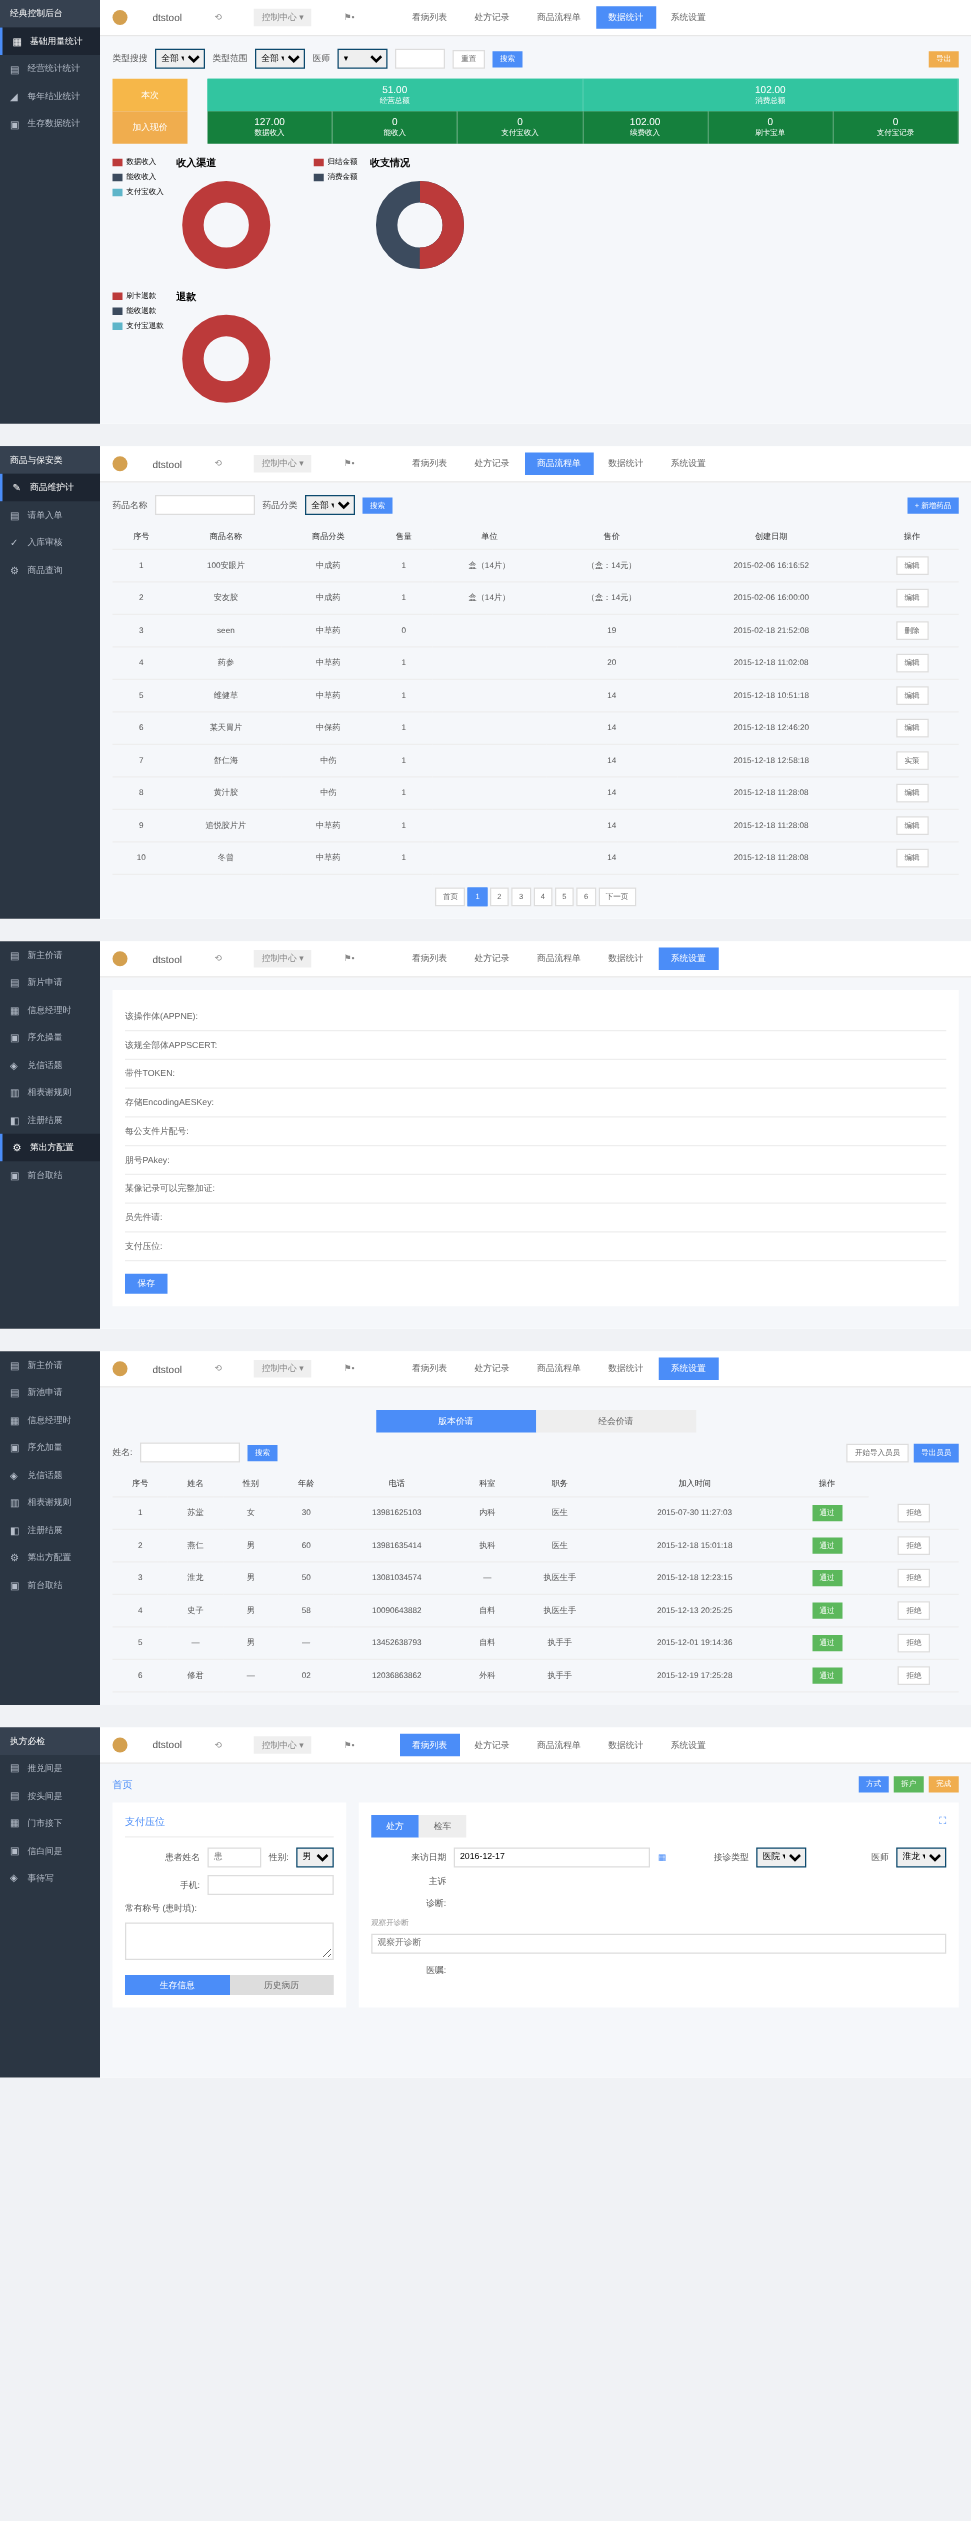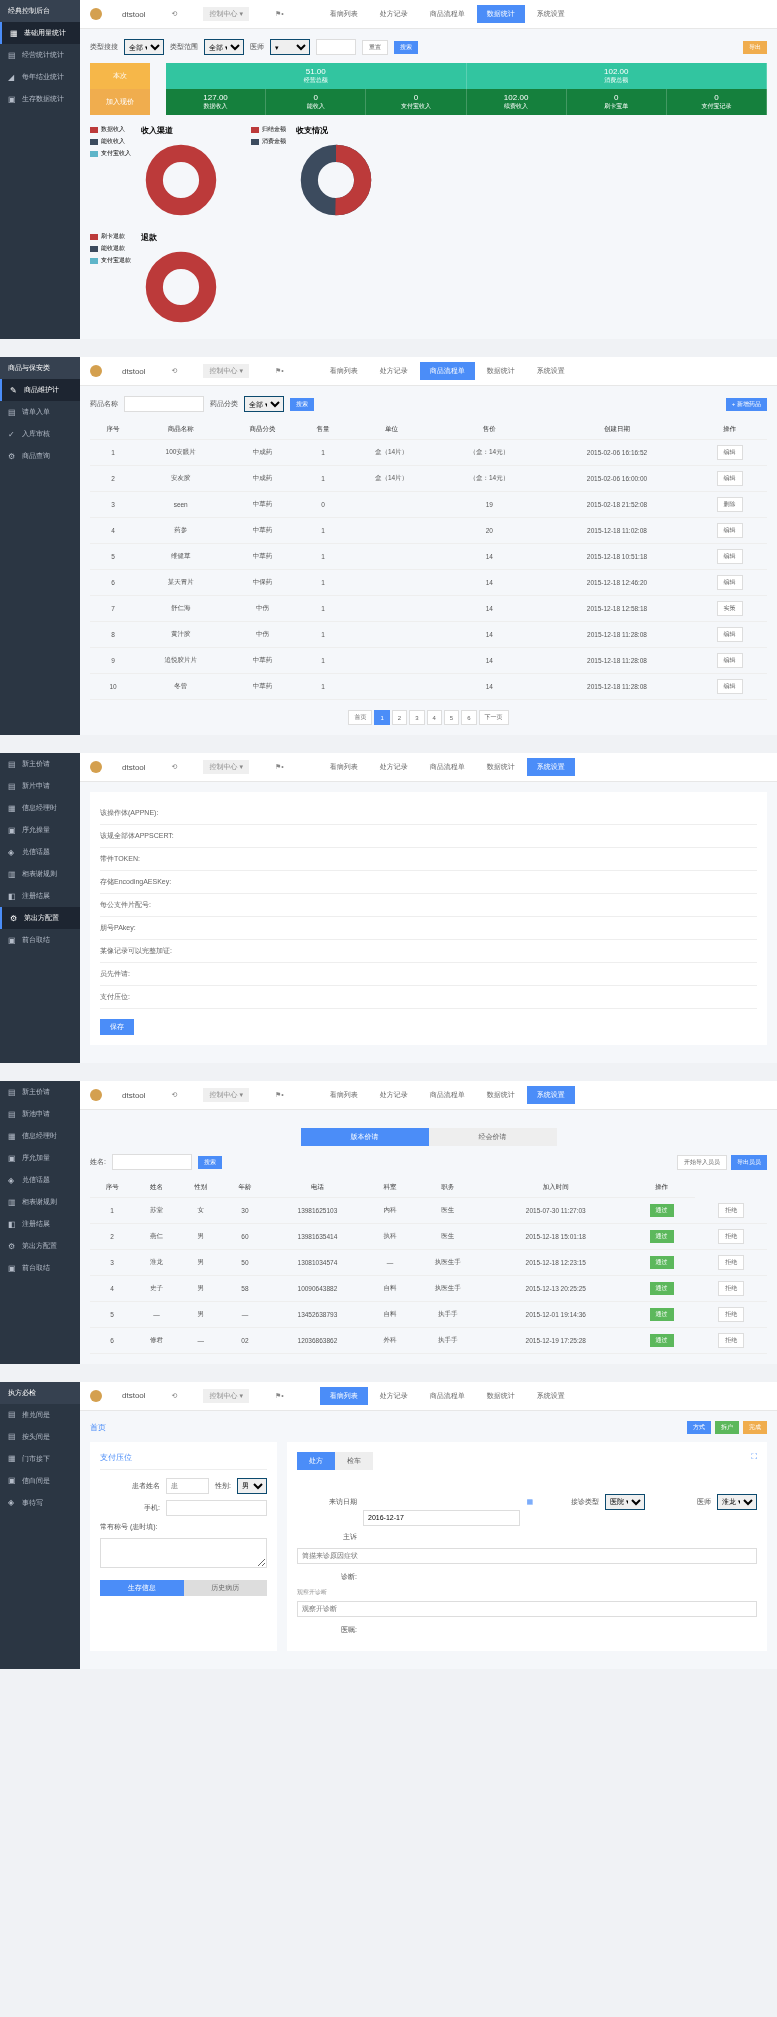--- a/index.html
+++ b/index.html
@@ -705,31 +705,30 @@
             </div>
     </div>
     <div class="col panel">
      <div class="sub-tabs">
               <div class="sub-tab active">处方</div>
               <div class="sub-tab">检车</div>
               <div style="margin-left:auto;font-size:8px;color:#4b8df8">⛶</div>
             </div>
      <div class="form-row">
       <label>来访日期</label>
-              <input class="form-input" style="width: 60px; margin-top: 32px;" value="2016-12-17">
+              <input class="form-input" style="width: 60px;" value="2016-12-17">
               <span style="color:#4b8df8">▦</span>
       <label>接诊类型</label>
               <select class="filter-select"><option>医院 ▾</option></select>
       <label>医师</label>
               <select class="filter-select"><option>淮龙 ▾</option></select>
      </div>
      <div class="form-row">
               <label>主诉</label>
             </div>
-     <input class="form-input" style="width: 100%; max-width: none;" placeholder="简描来诊原因症状">
      <div class="form-row" style="margin-top:8px">
               <label>诊断:</label>
             </div>
      <div style="font-size:6px;color:#999;margin-bottom:4px">观察开诊断</div>
      <input class="form-input" style="width: 100%; max-width: none;" placeholder="观察开诊断">
      <div class="form-row" style="margin-top:8px">
               <label>医嘱:</label>
             </div>
     </div>
    </div>

